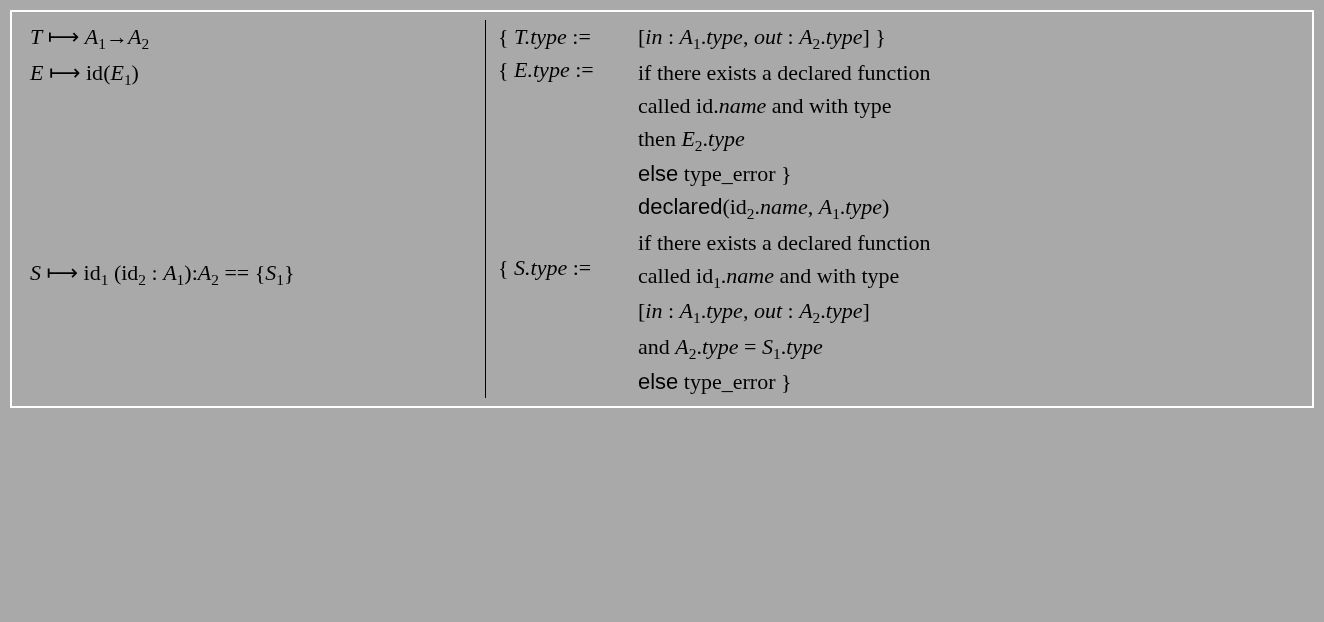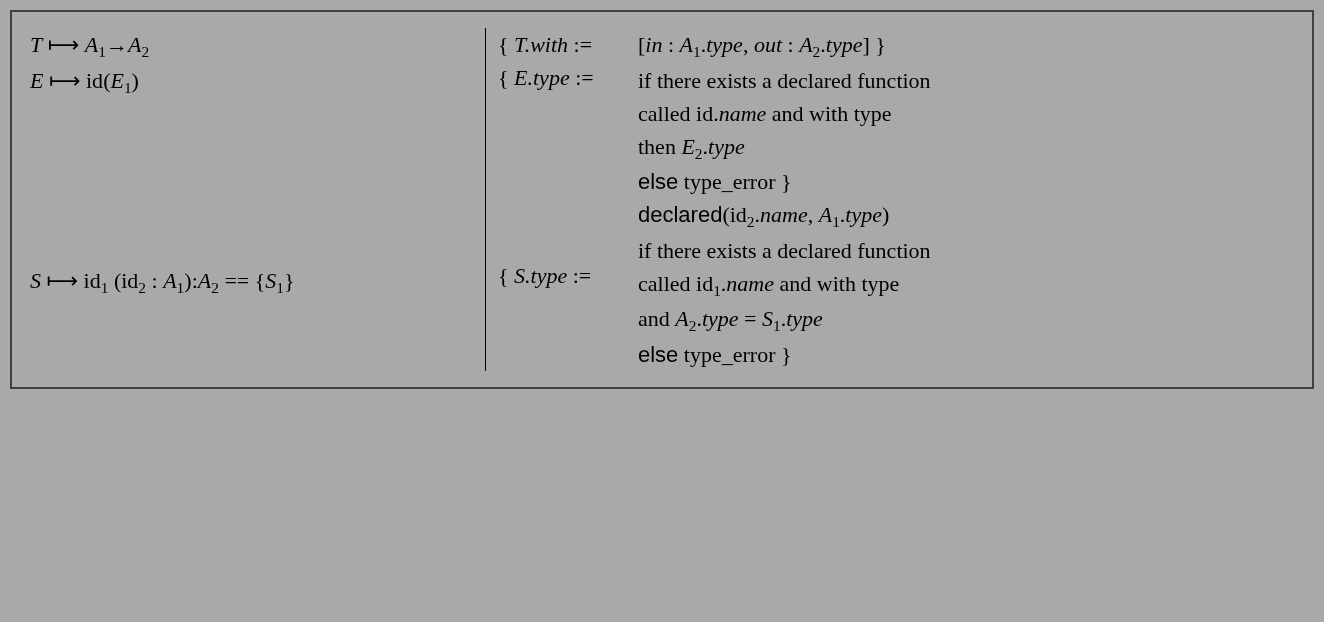--- a/index.html
+++ b/index.html
@@ -5,23 +5,23 @@
     * { margin: 0; padding: 0; box-sizing: border-box; }
     body {
       background: #a9a9a9;
       font-family: 'Times New Roman', serif;
       font-size: 22px;
       padding: 10px;
       width: 1324px;
       height: 622px;
     }
     .box {
-      border: 2px solid #404040;
+      border: 2px solid #ffffff;
       background: #a9a9a9;
-      padding: 16px 18px;
+      padding: 8px 18px;
       display: flex;
     }
     .left-col {
       flex: 0 0 455px;
       padding-right: 10px;
     }
     .mid-col {
       flex: 0 0 1px;
       border-left: 1.5px solid #000;
     }
@@ -49,31 +49,32 @@
 <div class="box">
   <div class="left-col">
     <div class="row"><span class="it">T</span> ⟼ <span class="it">A</span><sub>1</sub>→<span class="it">A</span><sub>2</sub></div>
     <div class="row"><span class="it">E</span> ⟼ <span class="bf">id</span>(<span class="it">E</span><sub>1</sub>)</div>
     <div class="spacer"></div>
     <div class="row"><span class="it">S</span> ⟼ <span class="bf">id</span><sub>1</sub> (<span class="bf">id</span><sub>2</sub> : <span class="it">A</span><sub>1</sub>):<span class="it">A</span><sub>2</sub> == {<span class="it">S</span><sub>1</sub>}</div>
   </div>
   <div class="mid-col"></div>
   <div class="right-col">
     <div class="right-col-a">
-      <div class="row">{ <span class="it">T.with</span> :=</div>
+      <div class="row">{ <span class="it">T.type</span> :=</div>
       <div class="row">{ <span class="it">E.type</span> :=</div>
       <div class="spacer"></div>
       <div class="row">{ <span class="it">S.type</span> :=</div>
     </div>
     <div class="right-col-b">
       <div class="row">[<span class="it">in</span> : <span class="it">A</span><sub>1</sub>.<span class="it">type</span>, <span class="it">out</span> : <span class="it">A</span><sub>2</sub>.<span class="it">type</span>] }</div>
       <div class="row"><span class="bf">if</span> there exists a declared function</div>
       <div class="row">called <span class="bf">id</span>.<span class="it">name</span> and with type</div>
       <div class="row"><span class="bf">then</span> <span class="it">E</span><sub>2</sub>.<span class="it">type</span></div>
       <div class="row"><span class="sf">else</span> <span class="bf">type_error</span> }</div>
       <div class="row"><span class="sf">declared</span>(<span class="bf">id</span><sub>2</sub>.<span class="it">name</span>, <span class="it">A</span><sub>1</sub>.<span class="it">type</span>)</div>
       <div class="row"><span class="bf">if</span> there exists a declared function</div>
       <div class="row">called <span class="bf">id</span><sub>1</sub>.<span class="it">name</span> and with type</div>
+      <div class="row">[<span class="it">in</span> : <span class="it">A</span><sub>1</sub>.<span class="it">type</span>, <span class="it">out</span> : <span class="it">A</span><sub>2</sub>.<span class="it">type</span>]</div>
       <div class="row"><span class="bf">and</span> <span class="it">A</span><sub>2</sub>.<span class="it">type</span> = <span class="it">S</span><sub>1</sub>.<span class="it">type</span></div>
       <div class="row"><span class="sf">else</span> <span class="bf">type_error</span> }</div>
     </div>
   </div>
 </div>
 
 </body></html>

